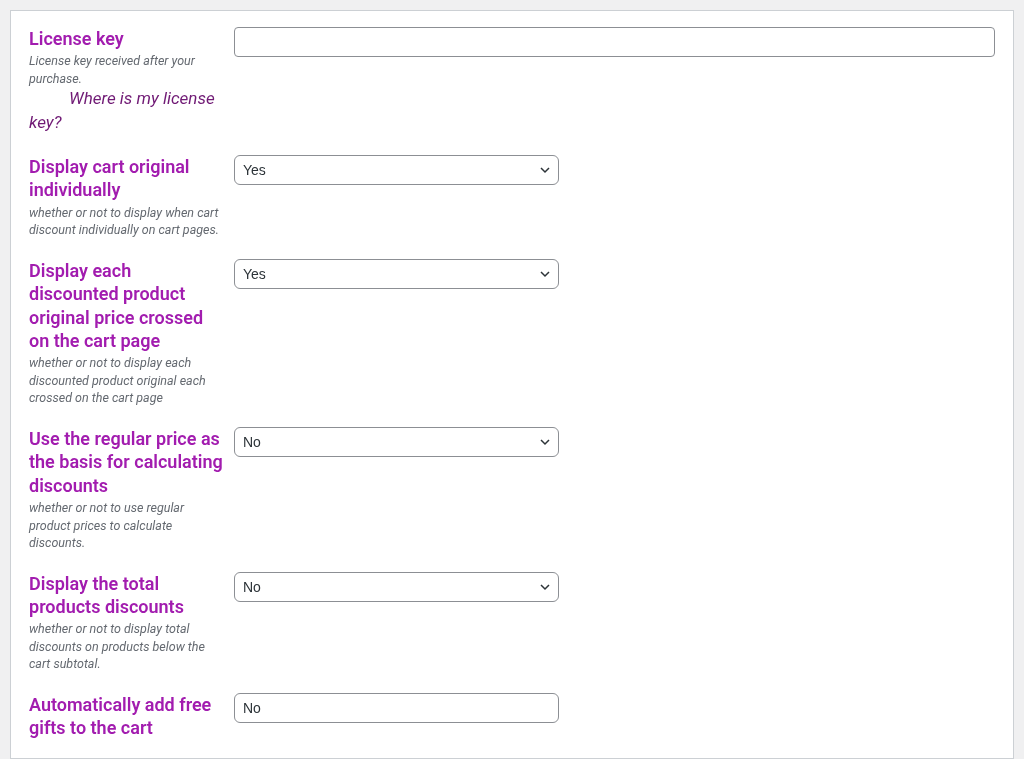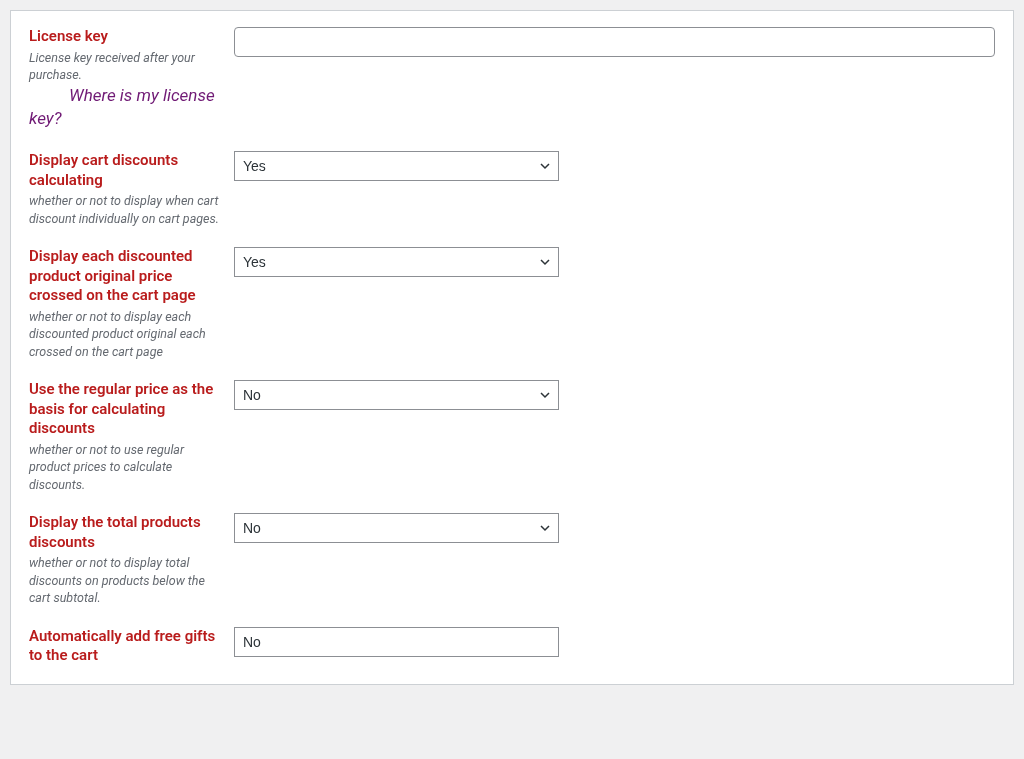--- a/index.html
+++ b/index.html
@@ -24,22 +24,22 @@
       padding: 10px 10px 10px 0;
     }
     .form-table td.label-col {
       width: 215px;
       padding-left: 10px;
       padding-right: 10px;
     }
     .label-col .field-label {
       display: block;
       font-weight: 600;
-      font-size: 15px;
-      color: #b91c1c;
+      font-size: 18px;
+      color: #a21caf;
       line-height: 1.3;
     }
     .label-col .field-desc {
       display: block;
       font-size: 12.5px;
       color: #646970;
       line-height: 1.4;
       margin-top: 2px;
       font-style: italic;
     }
@@ -62,21 +62,21 @@
     }
     .select-wrap {
       position: relative;
       width: 325px;
     }
     .select-input {
       width: 100%;
       height: 30px;
       padding: 3px 28px 3px 8px;
       border: 1px solid #8c8f94;
-      border-radius: 0;
+      border-radius: 6px;
       font-size: 14px;
       background: #fff;
       -webkit-appearance: none;
       appearance: none;
       color: #2c3338;
     }
     .select-caret {
       position: absolute;
       right: 8px;
       top: 50%;
@@ -102,21 +102,21 @@
         </td>
         <td class="field-col">
           <input type="text" class="text-input" value="" style="">
         </td>
       </tr>
 
 
 
       <tr>
         <td class="label-col">
-          <span class="field-label">Display cart discounts calculating</span>
+          <span class="field-label">Display cart original individually</span>
           <span class="field-desc">whether or not to display when cart discount individually on cart pages.</span>
         </td>
         <td class="field-col">
           <div class="select-wrap">
             <select class="select-input">
               <option selected="">Yes</option>
             </select>
             <span class="select-caret">
                 <svg width="12" height="12" viewBox="0 0 12 12">
                   <path d="M2 4 L6 8 L10 4" fill="none" stroke="#2c3338" stroke-width="1.5"></path>

